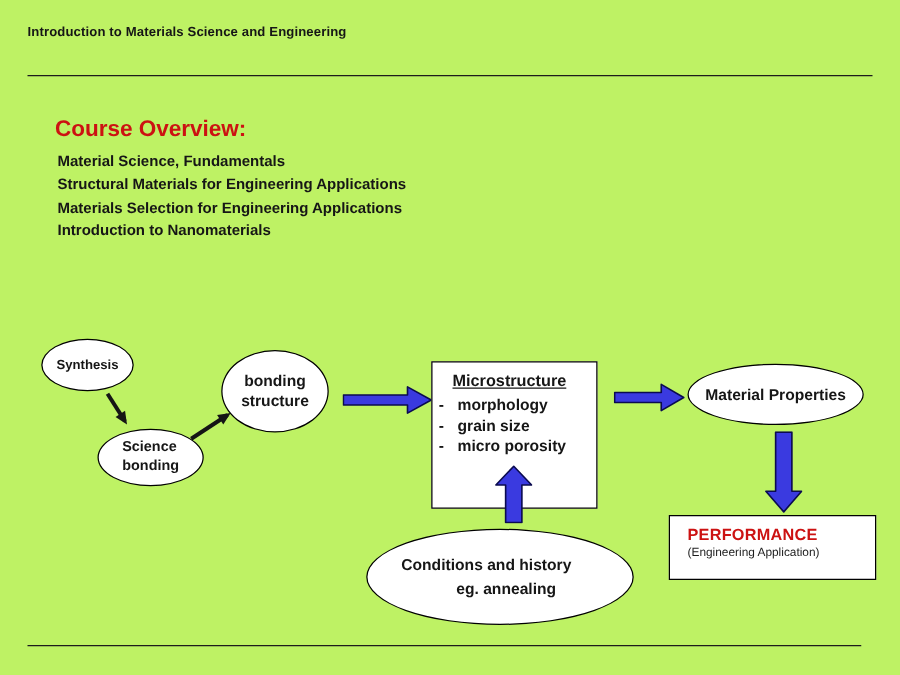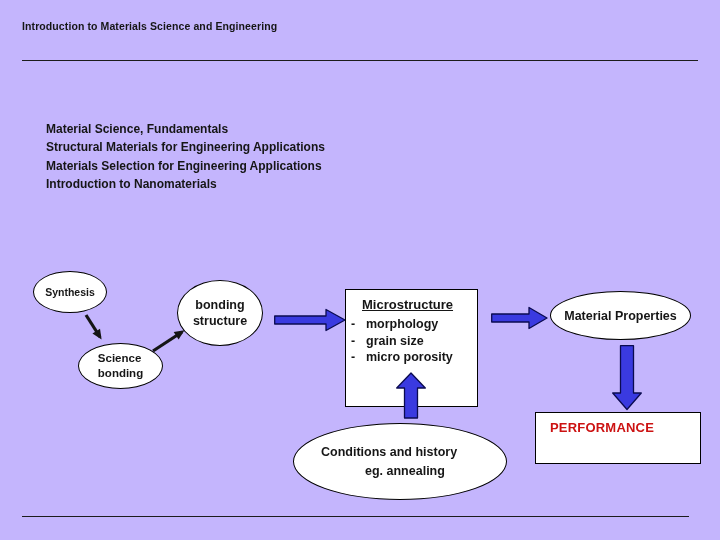--- a/index.html
+++ b/index.html
@@ -1,17 +1,17 @@
 <!DOCTYPE html>
 <html style="--accent-red: #cc1212; --arrow-blue: #3a3ae0; --arrow-outline: #0b0b50;"><head>
 <meta charset="utf-8">
 <style>
   html,body{margin:0;padding:0;background:#fff;}
   #slide{
-    position:relative;width:720px;height:540px;background:#c4b5fd;overflow:hidden;
+    position:relative;width:720px;height:540px;background:#bef264;overflow:hidden;
     font-family:"Liberation Sans",sans-serif;color:#161616;
   }
   .abs{position:absolute;}
   
   #slide-title{left:22px;top:20px;font-size:10.5px;font-weight:700;letter-spacing:.1px;}
   #top-rule{left:22px;top:60px;width:676px;height:0;border-top:1.3px solid #1c1c1c;}
   #bottom-rule{left:22px;top:516px;width:667px;height:0;border-top:1.3px solid #1c1c1c;}
   
   #course-heading{left:44px;top:93px;font-size:18px;font-weight:700;color:var(--accent-red,#cc1212);}
   #course-list{left:46px;top:120px;font-size:12px;font-weight:700;line-height:18.3px;}
@@ -46,20 +46,21 @@
   .black-arrow .head{fill:#151515;}
 </style>
 </head>
 <body>
 
 <div id="slide">
 
   <div class="abs" id="slide-title">Introduction to Materials Science and Engineering</div>
   <div class="abs" id="top-rule"></div>
 
+  <div class="abs" id="course-heading">Course Overview:</div>
   <div class="abs" id="course-list">
     <div>Material Science, Fundamentals</div>
     <div>Structural Materials for Engineering Applications</div>
     <div>Materials Selection for Engineering Applications</div>
     <div>Introduction to Nanomaterials</div>
   </div>
 
   <svg class="abs black-arrow" style="left:0;top:260px;" width="260" height="120" viewBox="0 260 260 120">
     <defs>
       <marker id="ah" markerWidth="12" markerHeight="12" refX="8" refY="6" orient="auto" markerUnits="userSpaceOnUse">
@@ -126,16 +127,17 @@
   <div class="abs ellipse" id="matprop-ellipse">
     <span>Material Properties</span>
   </div>
 
   <svg class="abs blue-arrow" style="left:612px;top:345px;" width="30" height="66">
     <polygon points="8.5,0.7 21.5,0.7 21.5,48 29.3,48 15,64.5 0.7,48 8.5,48"></polygon>
   </svg>
 
   <div class="abs rect-box" id="performance-box">
     <div id="performance-title">PERFORMANCE</div>
+    <div id="performance-subtitle">(Engineering Application)</div>
   </div>
 
   <div class="abs" id="bottom-rule"></div>
 </div>
 
 </body></html>

